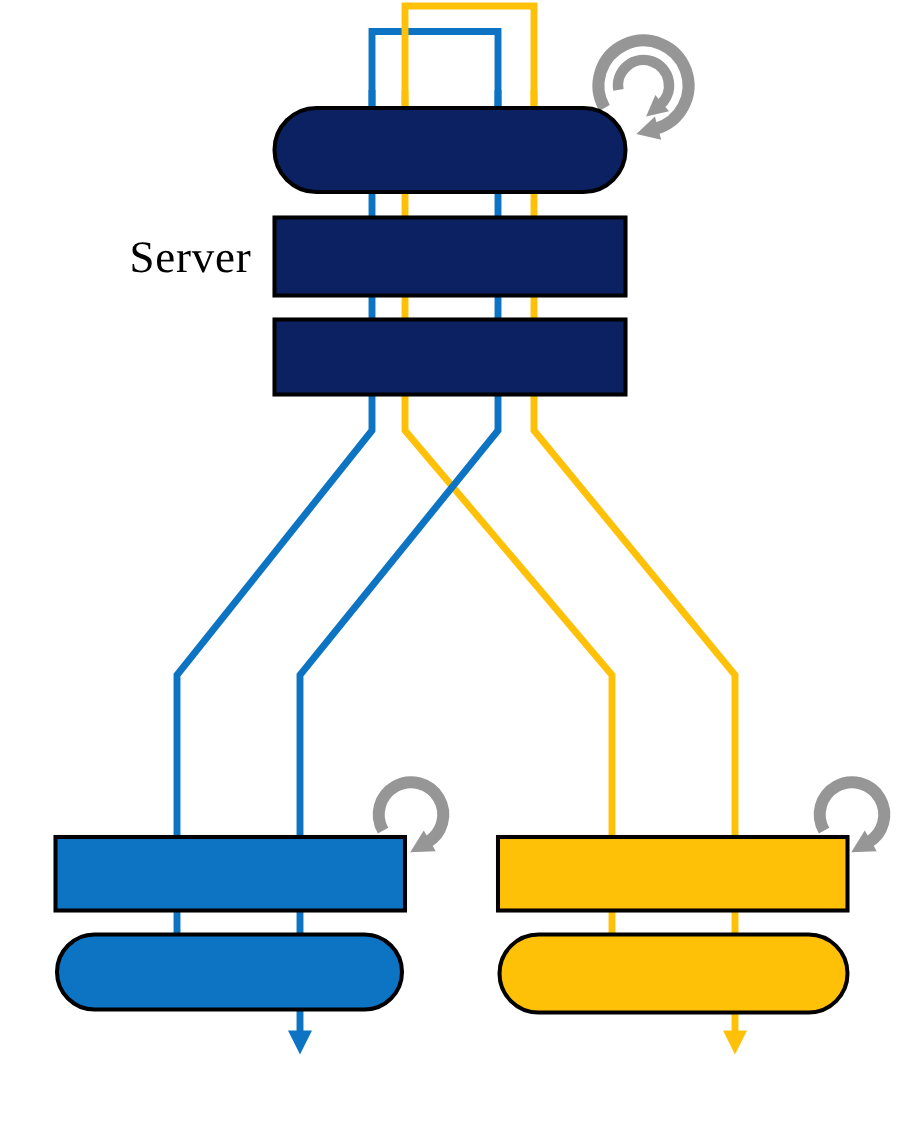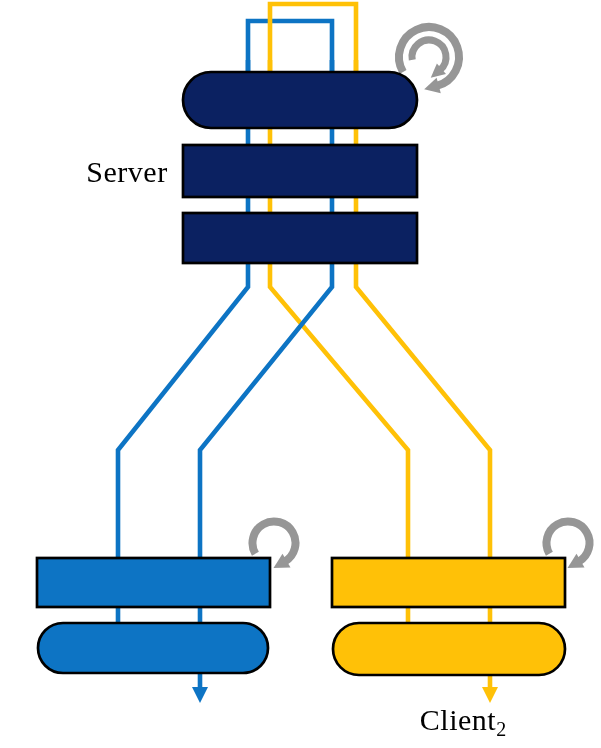--- a/index.html
+++ b/index.html
@@ -102,15 +102,14 @@
 
     <g>
       <rect class="shape yellow" x="332" y="558" width="233" height="49"></rect>
       <rect class="shape yellow" x="333" y="623" width="232" height="52" rx="26" ry="26"></rect>
     </g>
   </svg>
 
   <div class="lbl" style="left:42px; top:155px;">Server</div>
 
 
-  <div class="lbl" style="left:378px; top:703px;"><span>Client</span><span class="sub">2</span></div>
 
 </div>
 
 </body></html>

